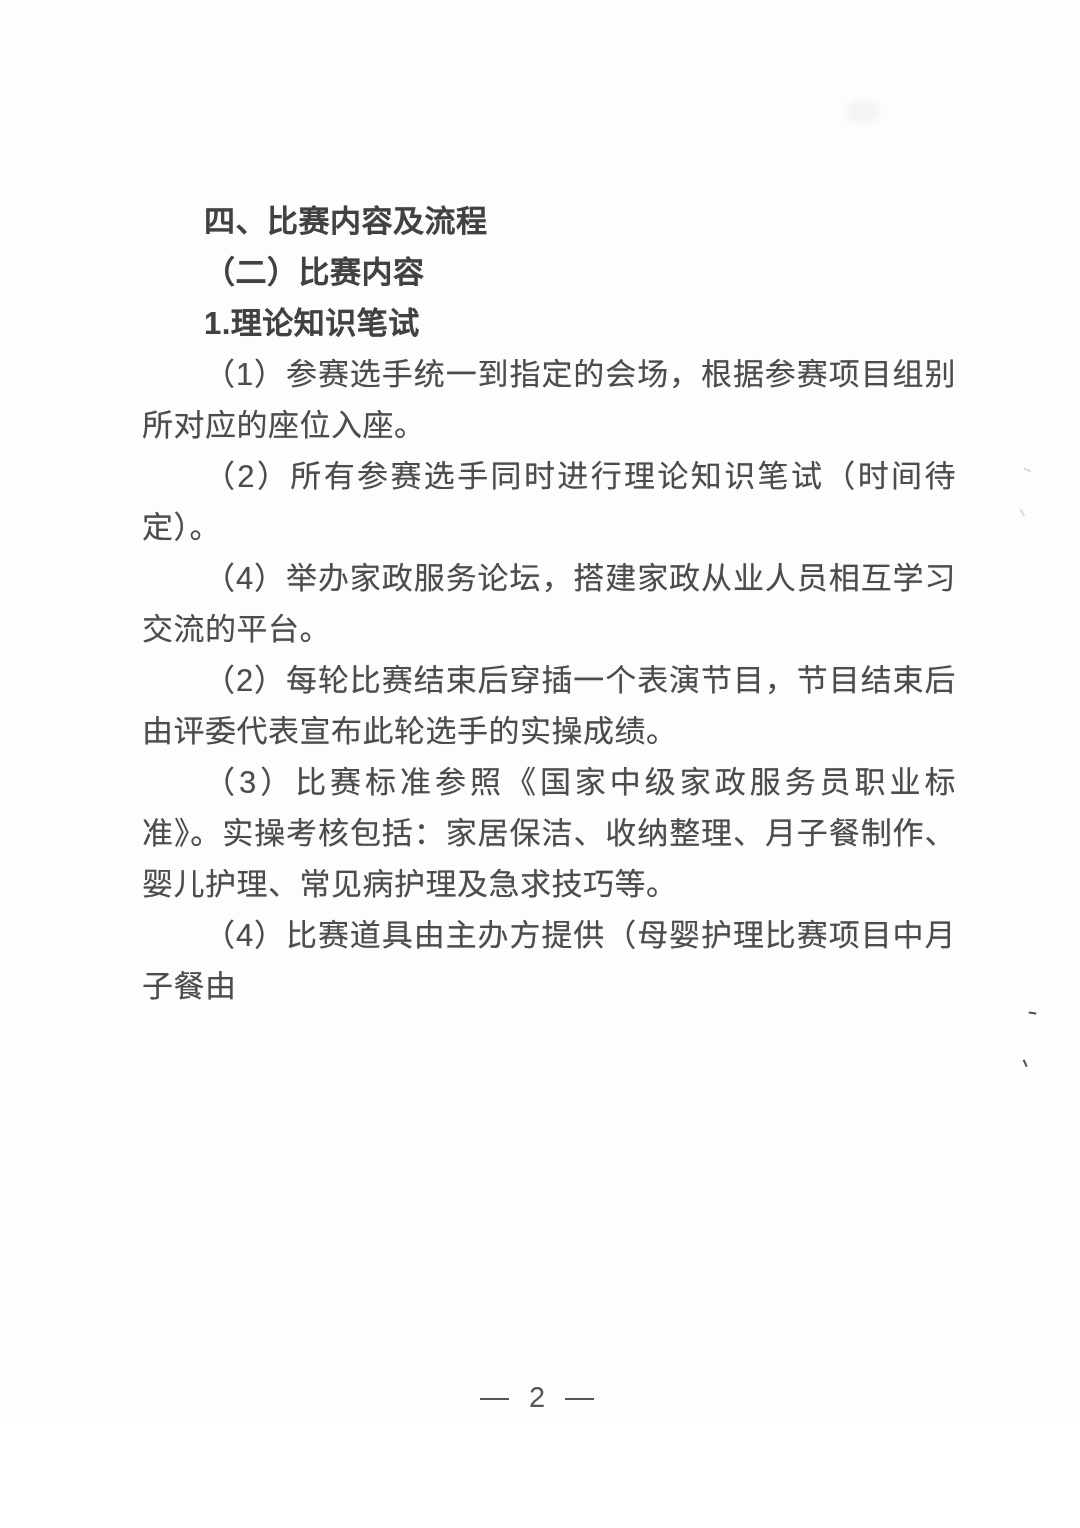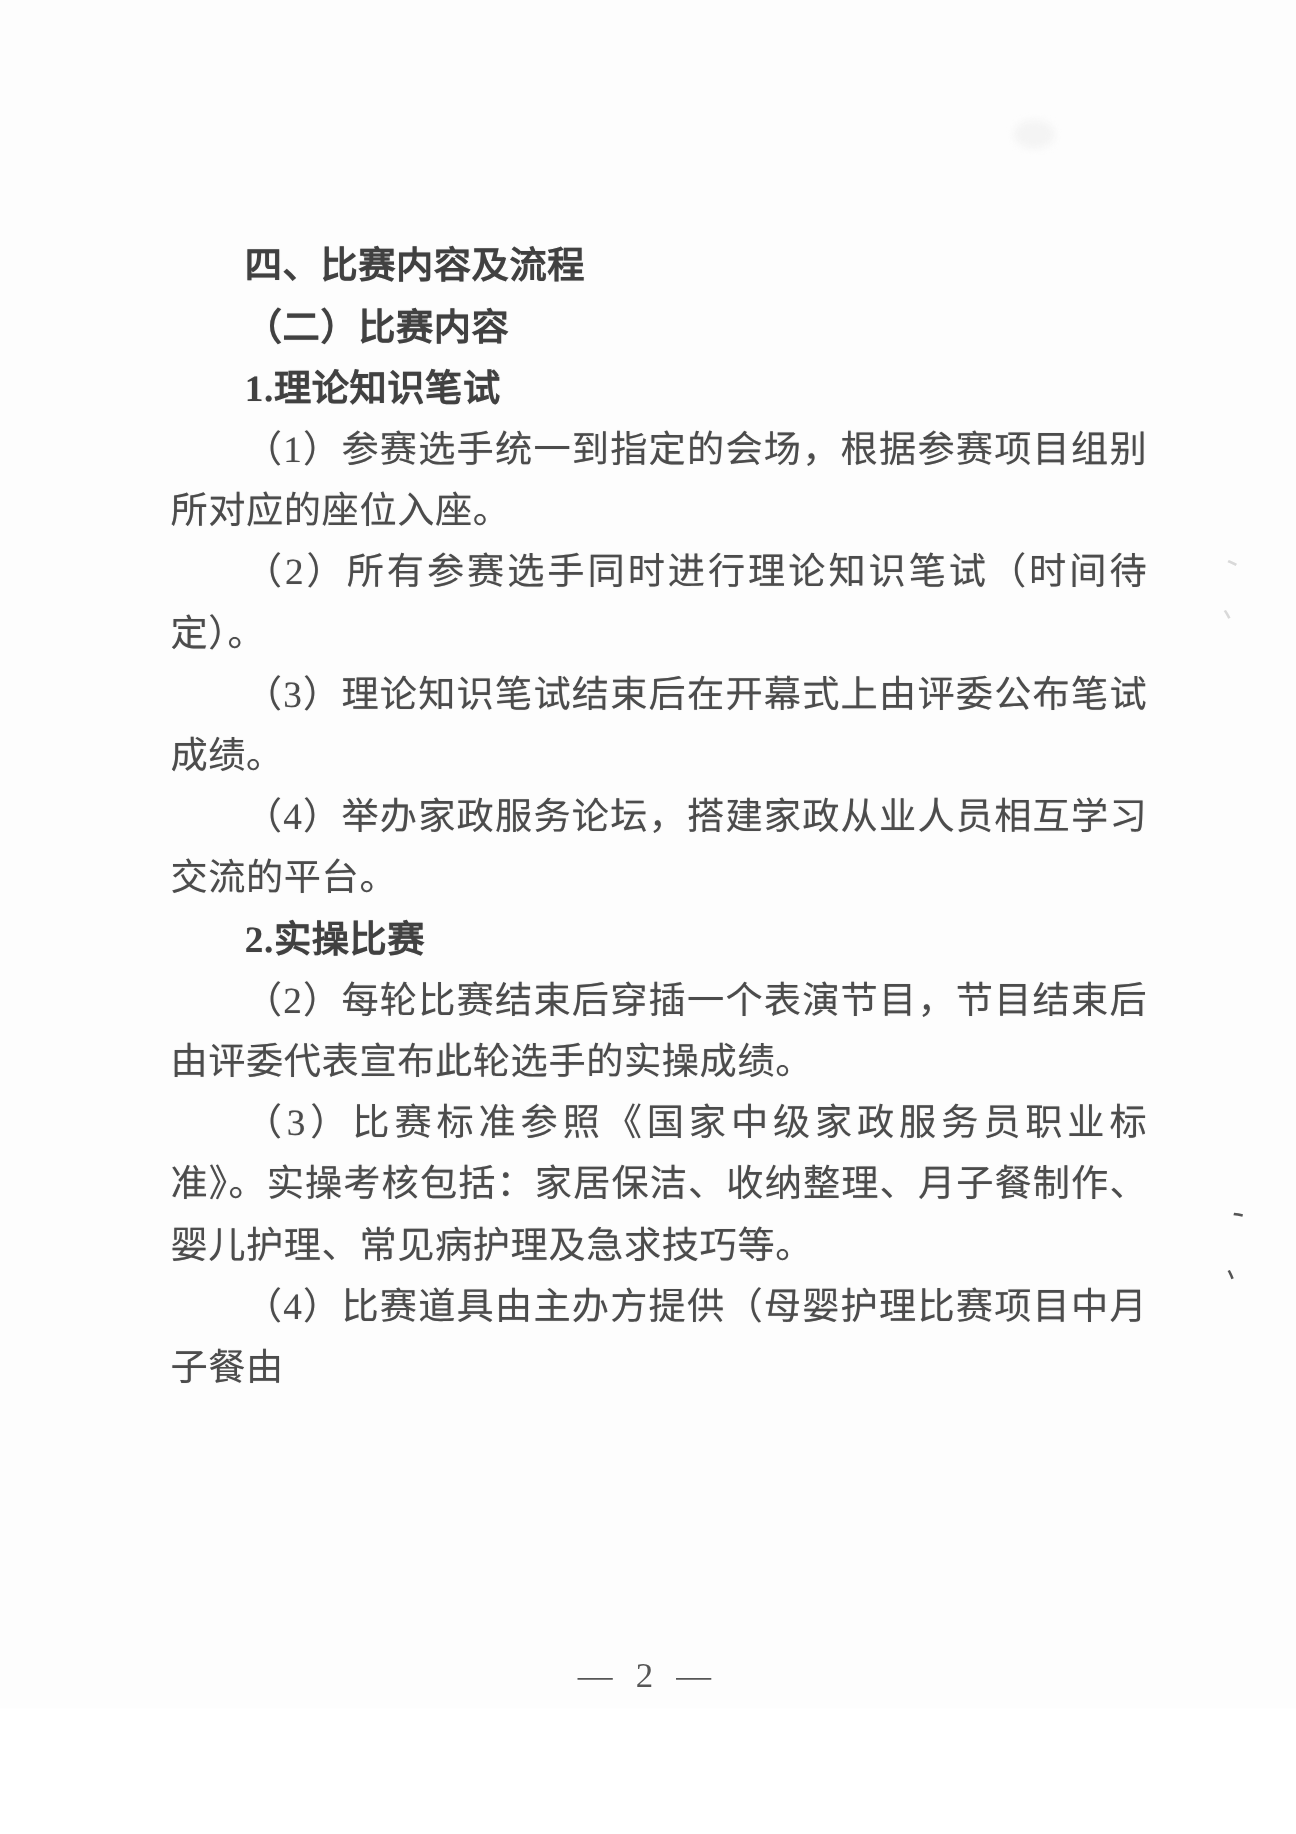--- a/index.html
+++ b/index.html
@@ -6,21 +6,21 @@
     margin: 0;
     padding: 0;
     background: #ffffff;
   }
   .page {
     position: relative;
     width: 1080px;
     height: 1424px;
     background: #fdfdfd;
     overflow: hidden;
-    font-family: Liberation Serif, serif;
+    font-family: Liberation Sans, sans-serif;
     color: #4c4c4c;
   }
   .doc-body {
     position: absolute;
     left: 142px;
     top: 196px;
     width: 814px;
     font-size: 31px;
     line-height: 51px;
     text-align: justify;
@@ -82,23 +82,21 @@
 <div class="page">
   <div class="smudge"></div>
 
   <div class="doc-body" id="doc-body">
 
   <p class="heading">四、比赛内容及流程</p>
       <p class="heading">（二）比赛内容</p>
       <p class="heading">1.理论知识笔试</p>
       <p class="paragraph">（1）参赛选手统一到指定的会场，根据参赛项目组别所对应的座位入座。</p>
       <p class="paragraph">（2）所有参赛选手同时进行理论知识笔试（时间待定）。</p>
-      <p class="paragraph">（3）理论知识笔试结束后在开幕式上由评委公布笔试成绩。</p>
       <p class="paragraph">（4）举办家政服务论坛，搭建家政从业人员相互学习交流的平台。</p>
-      <p class="heading">2.实操比赛</p>
       <p class="paragraph">（2）每轮比赛结束后穿插一个表演节目，节目结束后由评委代表宣布此轮选手的实操成绩。</p>
       <p class="paragraph">（3）比赛标准参照《国家中级家政服务员职业标准》。实操考核包括：家居保洁、收纳整理、月子餐制作、婴儿护理、常见病护理及急求技巧等。</p>
       <p class="paragraph">（4）比赛道具由主办方提供（母婴护理比赛项目中月子餐由</p>
     </div>
 
   <div class="page-number">— 2 —</div>
 
   <span class="speck speck-light speck-a">、</span>
   <span class="speck speck-light speck-b">、</span>
   <span class="speck speck-c">、</span>

